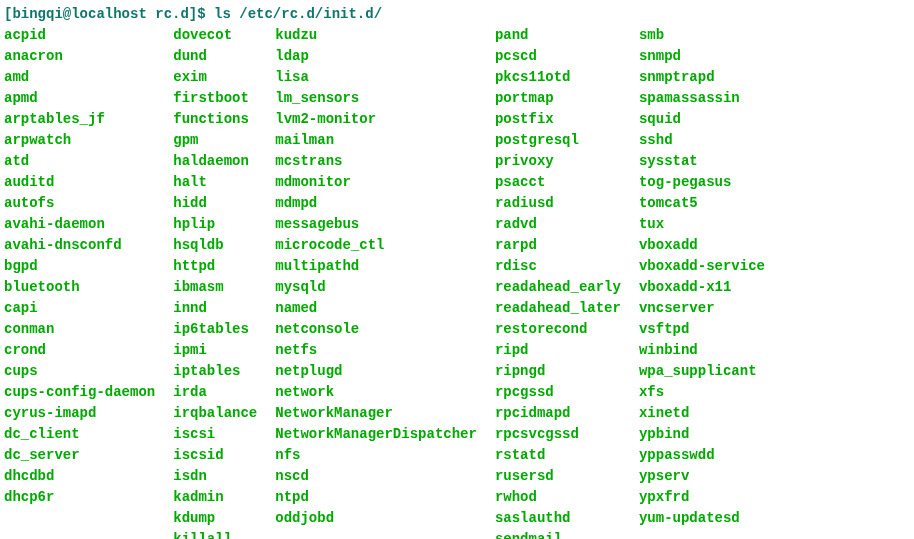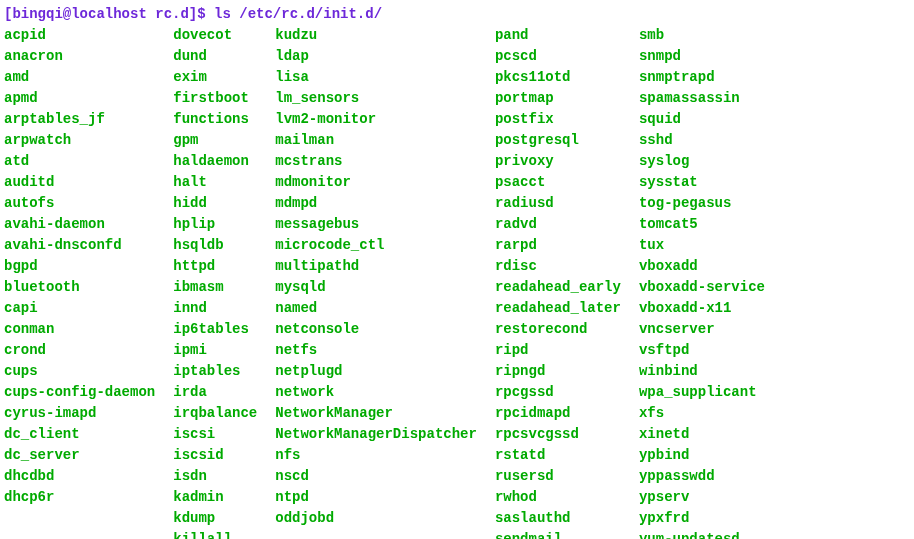--- a/index.html
+++ b/index.html
@@ -5,21 +5,21 @@
     body {
       margin: 0;
       padding: 4px;
       background: #ffffff;
       font-family: "Courier New", monospace;
       font-size: 14px;
       line-height: 1.5;
       white-space: nowrap;
     }
     .prompt-line {
-      color: #6d28d9;
+      color: #0f766e;
       font-weight: bold;
     }
     .listing {
       display: flex;
       gap: 0;
     }
     .col {
       display: flex;
       flex-direction: column;
       padding-right: 18px;
@@ -140,21 +140,20 @@
       <span class="file">saslauthd</span>
       <span class="file">sendmail</span>
     </div>
   <div class="col" id="col4">
       <span class="file">smb</span>
       <span class="file">snmpd</span>
       <span class="file">snmptrapd</span>
       <span class="file">spamassassin</span>
       <span class="file">squid</span>
       <span class="file">sshd</span>
-      <span class="file">syslog</span>
       <span class="file">sysstat</span>
       <span class="file">tog-pegasus</span>
       <span class="file">tomcat5</span>
       <span class="file">tux</span>
       <span class="file">vboxadd</span>
       <span class="file">vboxadd-service</span>
       <span class="file">vboxadd-x11</span>
       <span class="file">vncserver</span>
       <span class="file">vsftpd</span>
       <span class="file">winbind</span>

